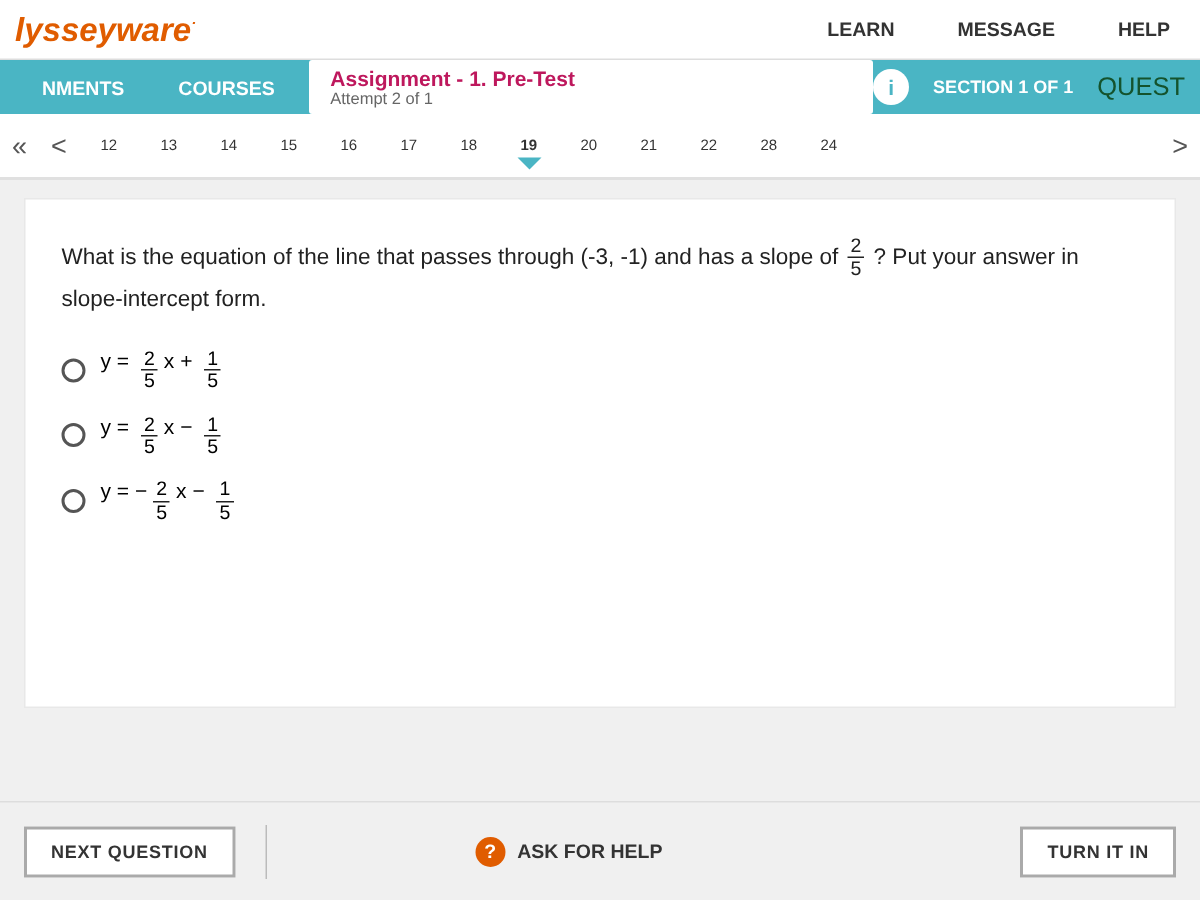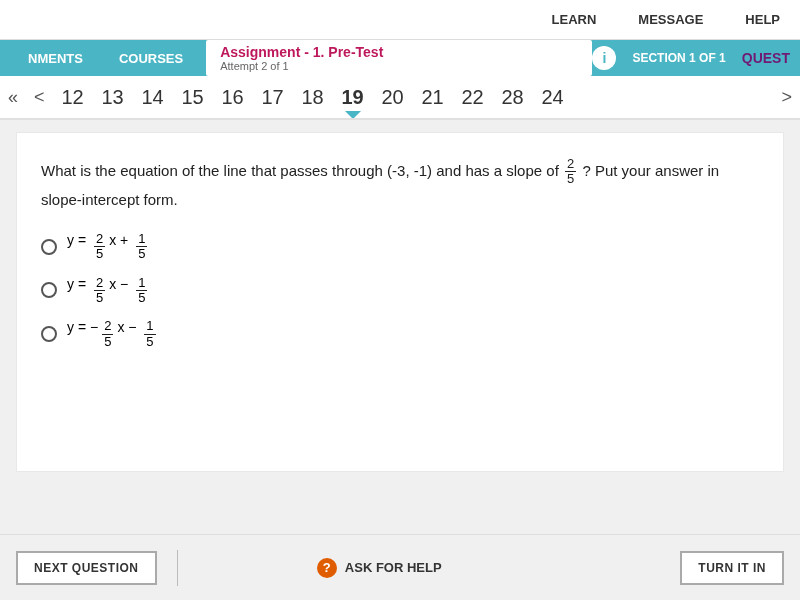--- a/index.html
+++ b/index.html
@@ -83,23 +83,23 @@
       font-weight: bold;
       font-size: 14px;
       cursor: pointer;
     }
     .section-label {
       color: #fff;
       font-size: 12px;
       font-weight: bold;
     }
     .ques-label {
-      color: #701a75;
-      font-size: 14px;
-      font-weight: bold;
+      color: #14532d;
+      font-size: 17px;
+      font-weight: normal;
     }
 
     
     .qnum-bar {
       display: flex;
       align-items: center;
       background: #fff;
       height: 44px;
       border-bottom: 2px solid #e0e0e0;
       overflow: hidden;
@@ -115,21 +115,21 @@
     }
     .qnum-list {
       display: flex;
       align-items: center;
       gap: 0;
       flex: 1;
     }
     .qnum-item {
       min-width: 40px;
       text-align: center;
-      font-size: 20px;
+      font-size: 10px;
       color: #333;
       cursor: pointer;
       padding: 4px 6px;
       position: relative;
     }
     .qnum-item.active {
       color: #333;
       font-weight: bold;
     }
     .qnum-item.active::after {
@@ -260,20 +260,23 @@
       width: 1px;
       height: 36px;
       background: #bbb;
       margin: 0 20px;
     }
   </style>
 </head>
 <body>
 
 <div class="top-nav">
+  <div class="top-nav-brand">
+    <span style="color:#e05c00;">l</span><span>ysseyware</span><sup style="color:#e05c00; font-size:10px;">·</sup>
+  </div>
   <div class="top-nav-links">
     <span class="top-nav-link">LEARN</span>
     <span class="top-nav-link">MESSAGE</span>
     <span class="top-nav-link">HELP</span>
   </div>
 </div>
 
 <div class="second-nav">
   <span class="nav-item">NMENTS</span>
   <span class="nav-item">COURSES</span>

